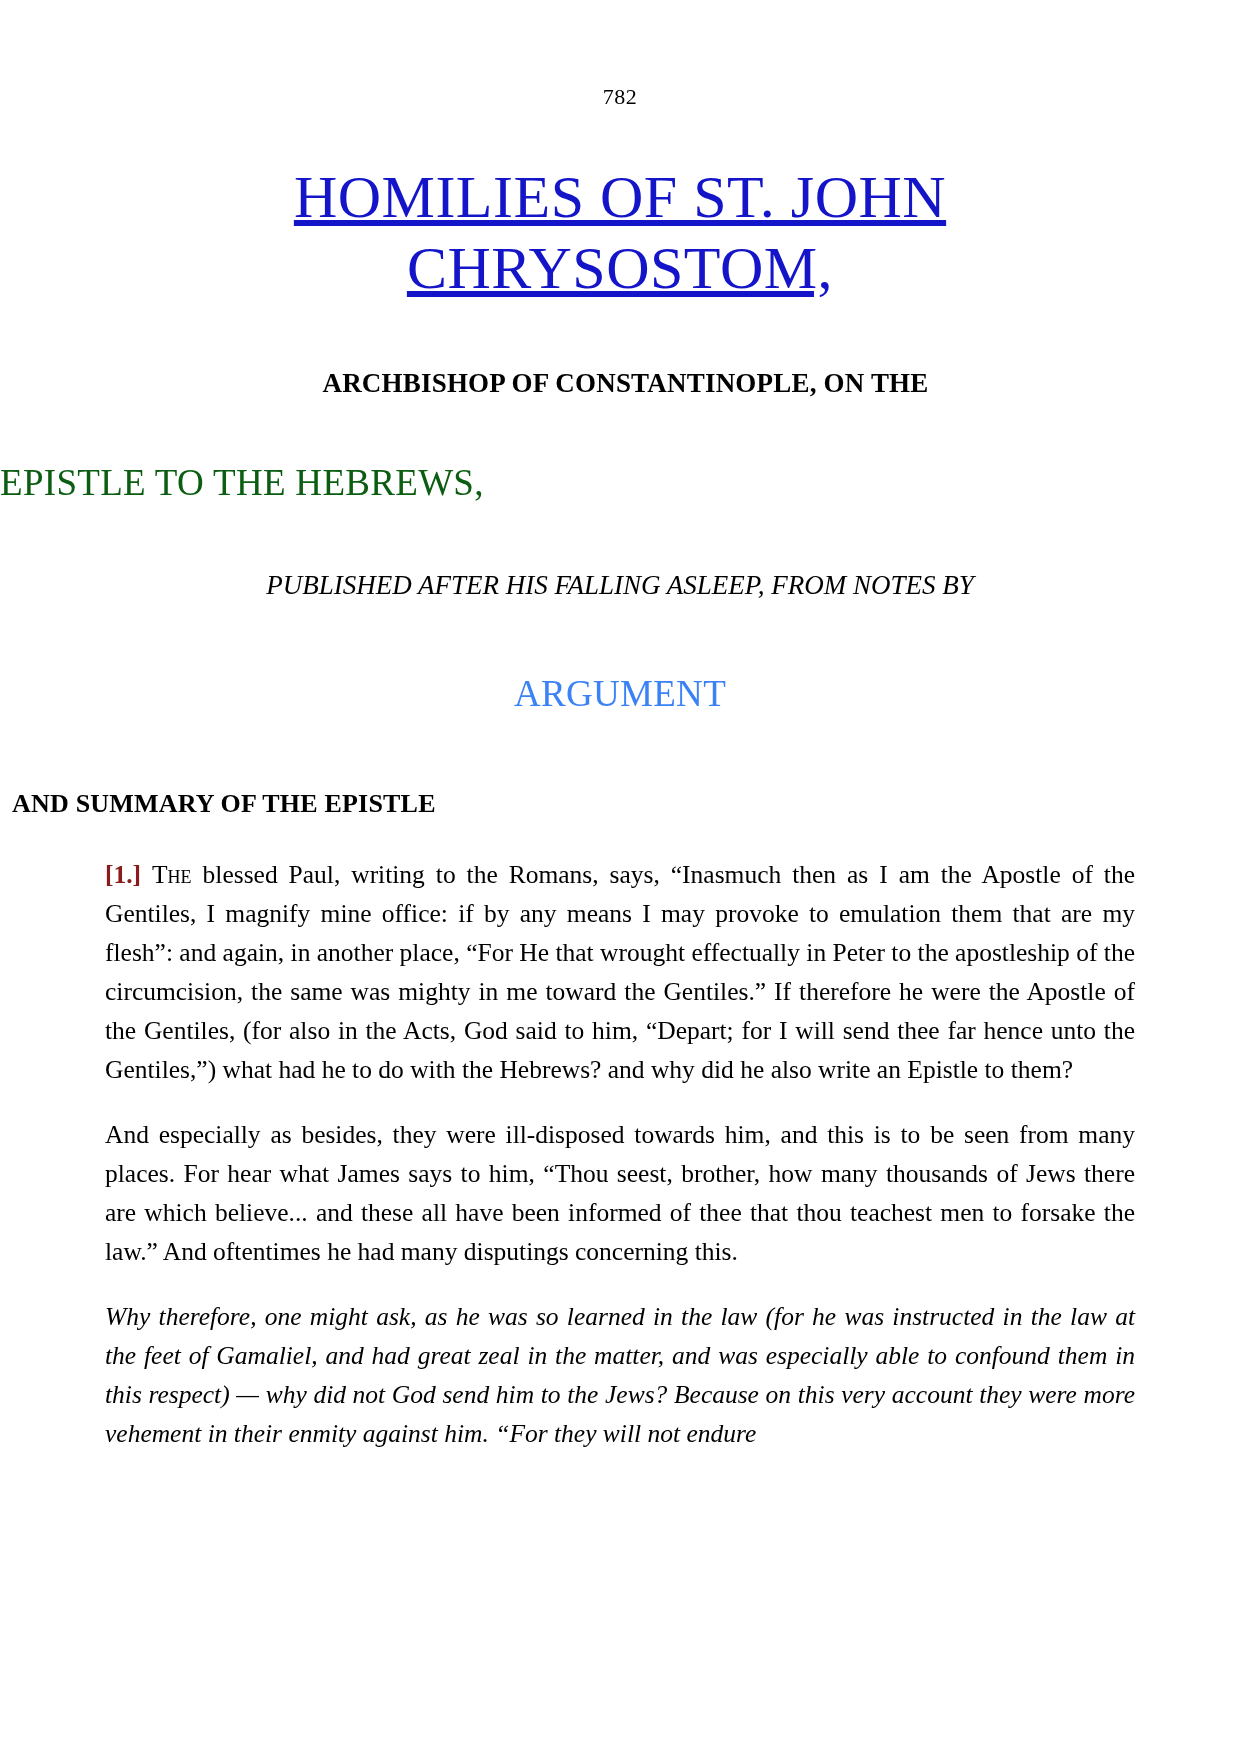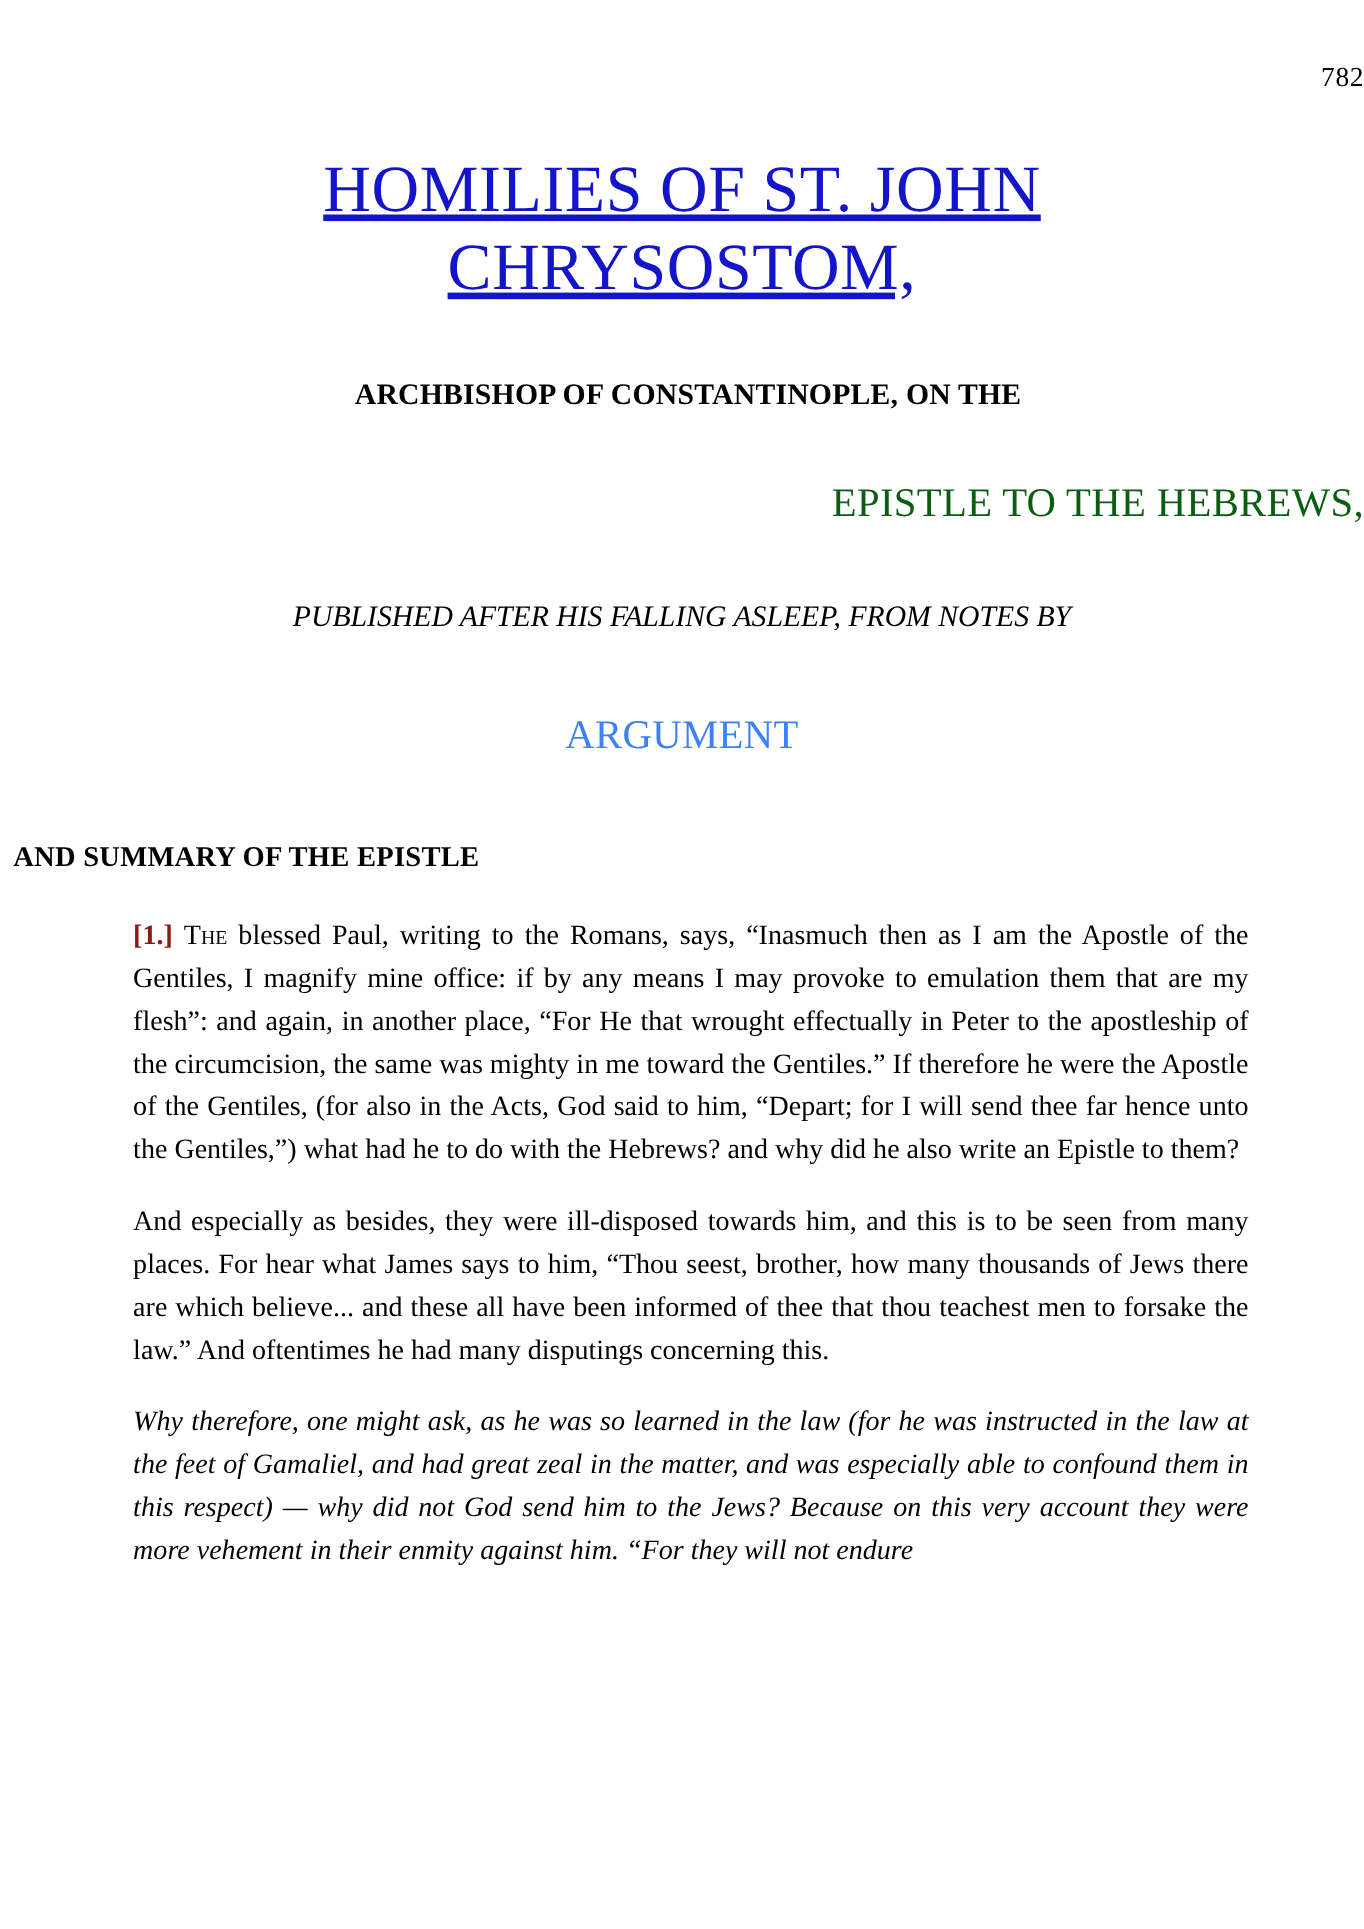--- a/index.html
+++ b/index.html
@@ -18,25 +18,26 @@
     position: relative;
     width: 1240px;
     height: 1754px;
     box-sizing: border-box;
     padding: 0;
     overflow: hidden;
   }
 
   
   .page-number {
-    text-align: right;
-    font-size: 25px;
+    text-align: center;
+    font-size: 22px;
     line-height: 1;
     padding-top: 58px;
     letter-spacing: 0.5px;
+    margin-top: 28px;
   }
 
   
   .main-title {
     color: #1414c8;
     text-align: center;
     font-size: 60px;
     line-height: 1.18;
     font-weight: normal;
     margin: 0;
@@ -53,21 +54,21 @@
     font-size: 27px;
     font-weight: bold;
     margin: 0;
     padding-top: 64px;
     letter-spacing: 0.2px;
     padding-left: 11px;
   }
 
   
   .epistle-line {
-    text-align: right;
+    text-align: left;
     color: #0b5d12;
     font-size: 37px;
     font-weight: normal;
     margin: 0;
     padding-top: 62px;
     letter-spacing: 0.3px;
   }
 
   
   .attribution {
@@ -105,21 +106,21 @@
   
   .body-block {
     padding: 0 105px 0 105px;
     margin-top: 36px;
   }
   .body-para {
     font-size: 25.5px;
     line-height: 1.53;
     text-align: justify;
     text-justify: inter-word;
-    margin: 0 0 26px 16px;
+    margin: 0 0 26px 0;
     hyphens: none;
   }
   .body-para:last-child { margin-bottom: 0; font-style: italic; }
 
   .section-marker {
     color: #8b1a1a;
     font-weight: bold;
   }
   .smallcaps-lead {
     font-variant: small-caps;

